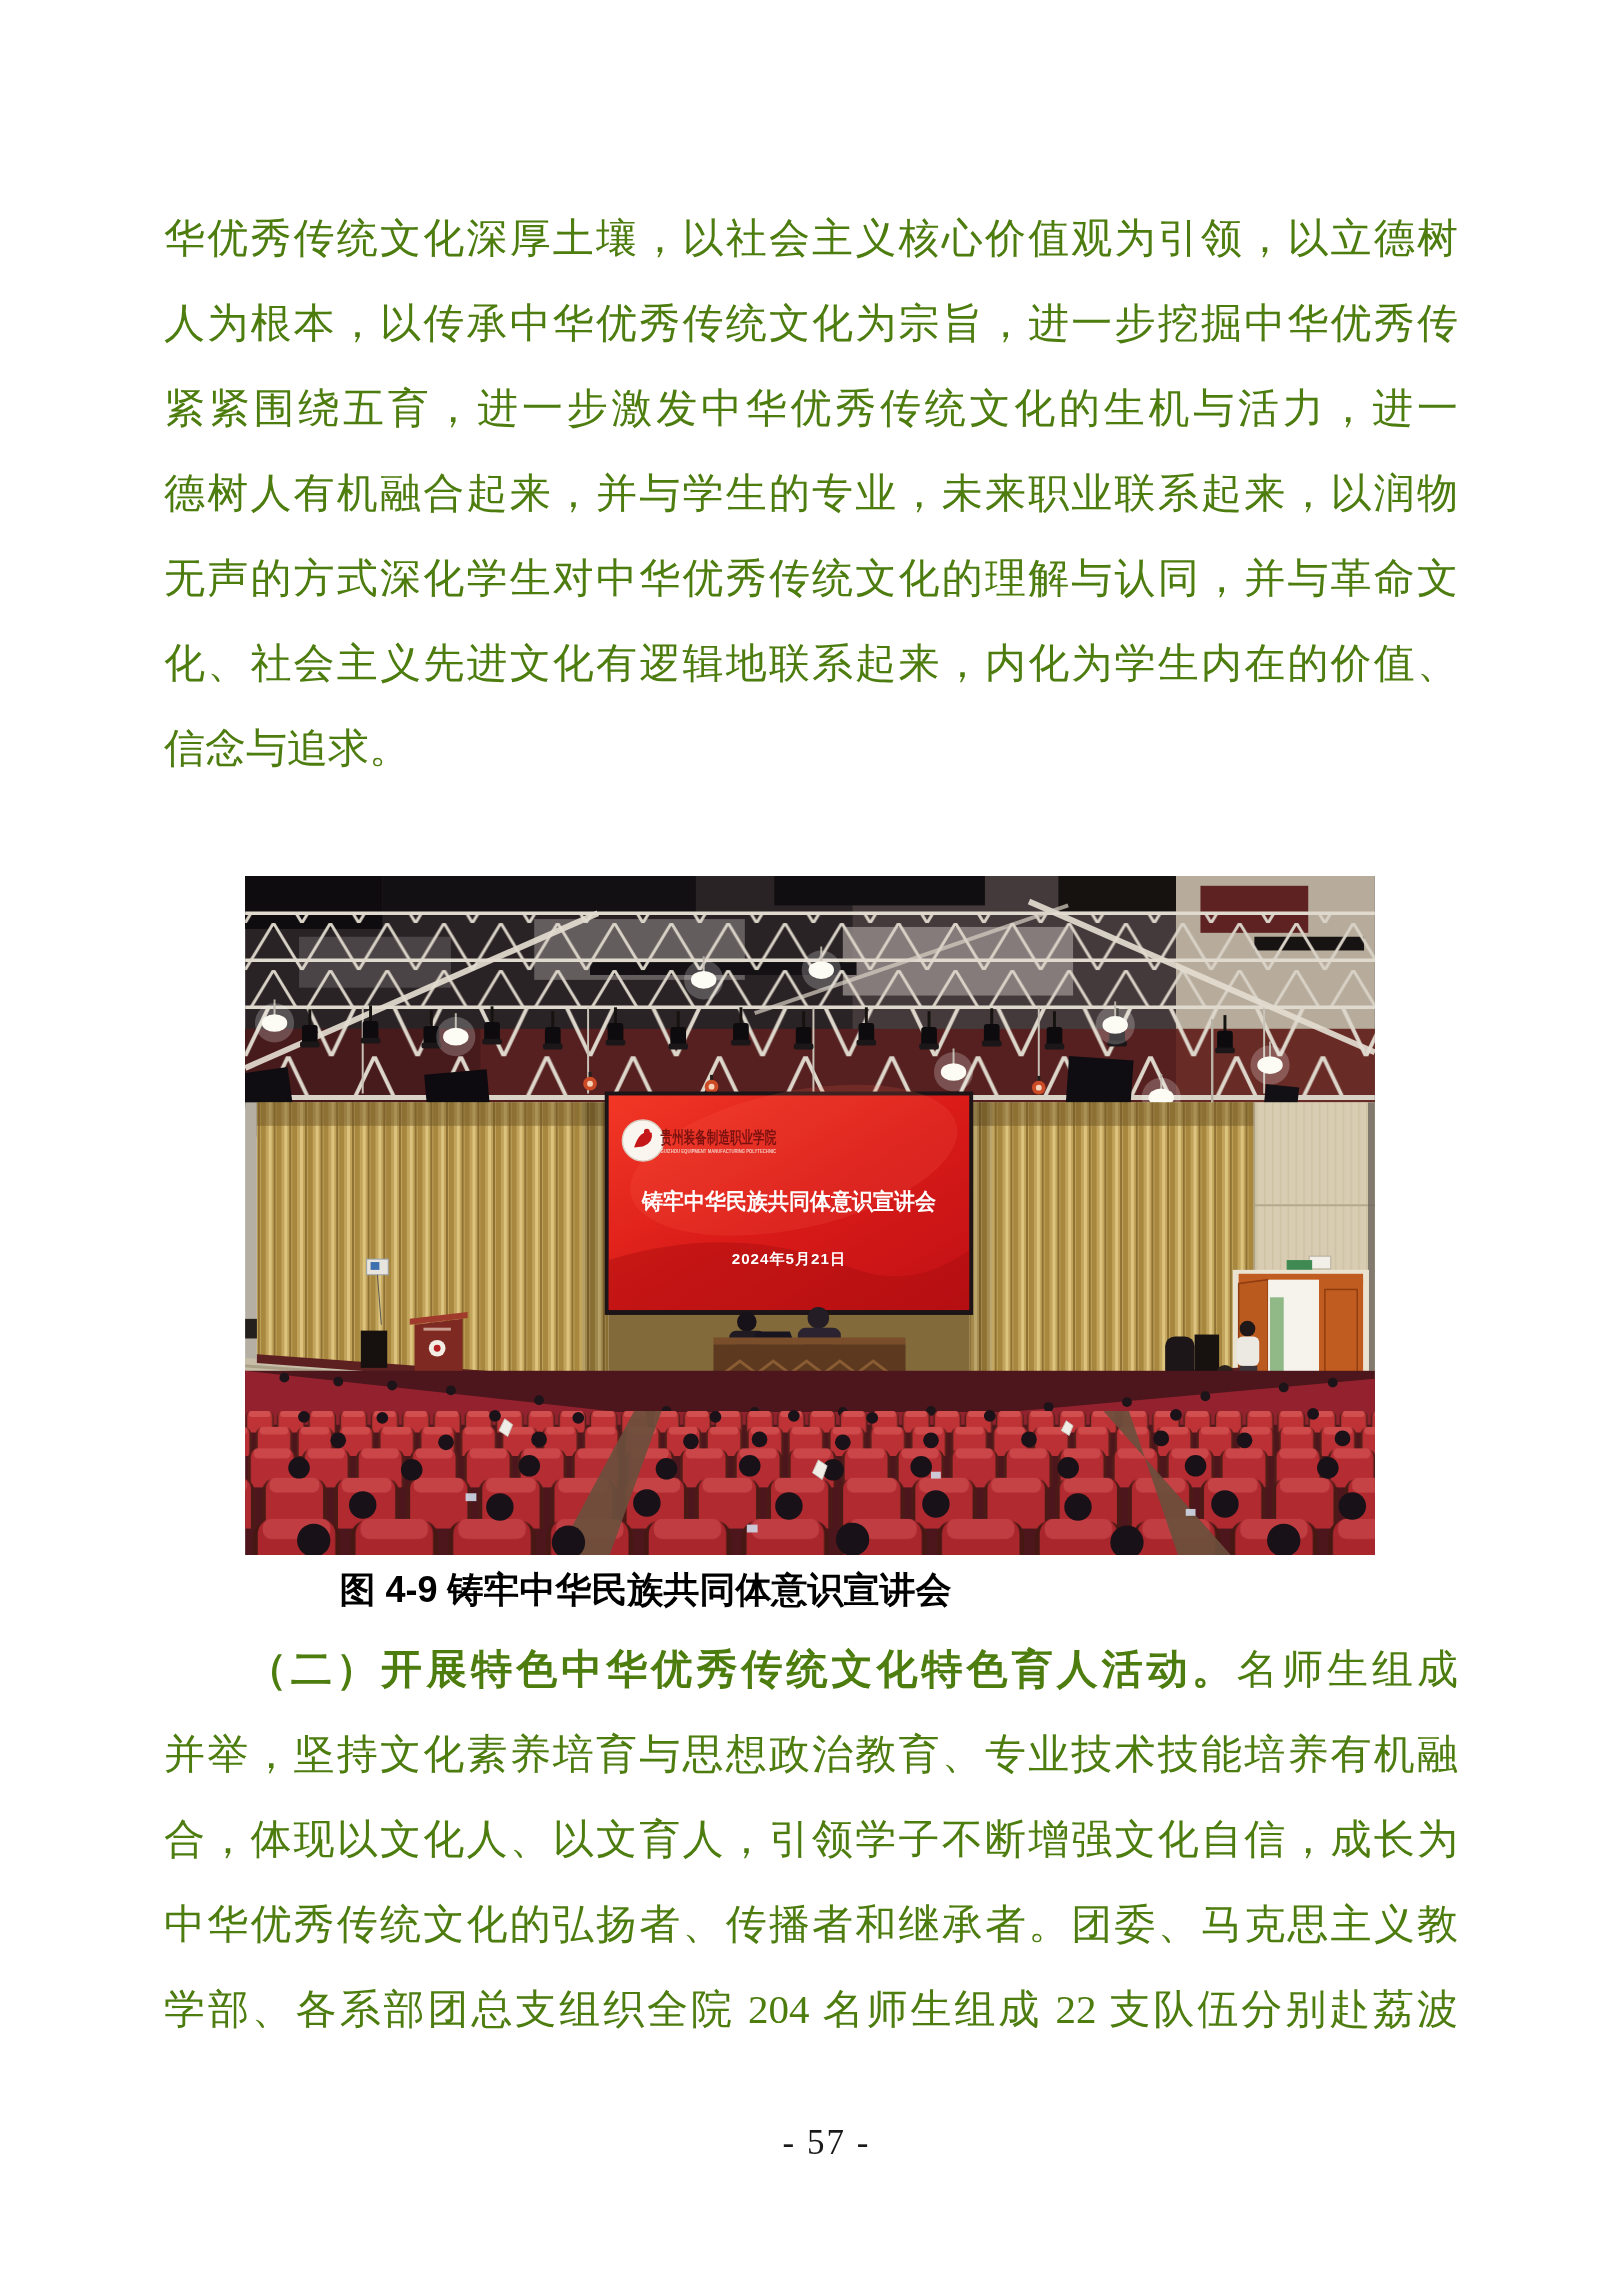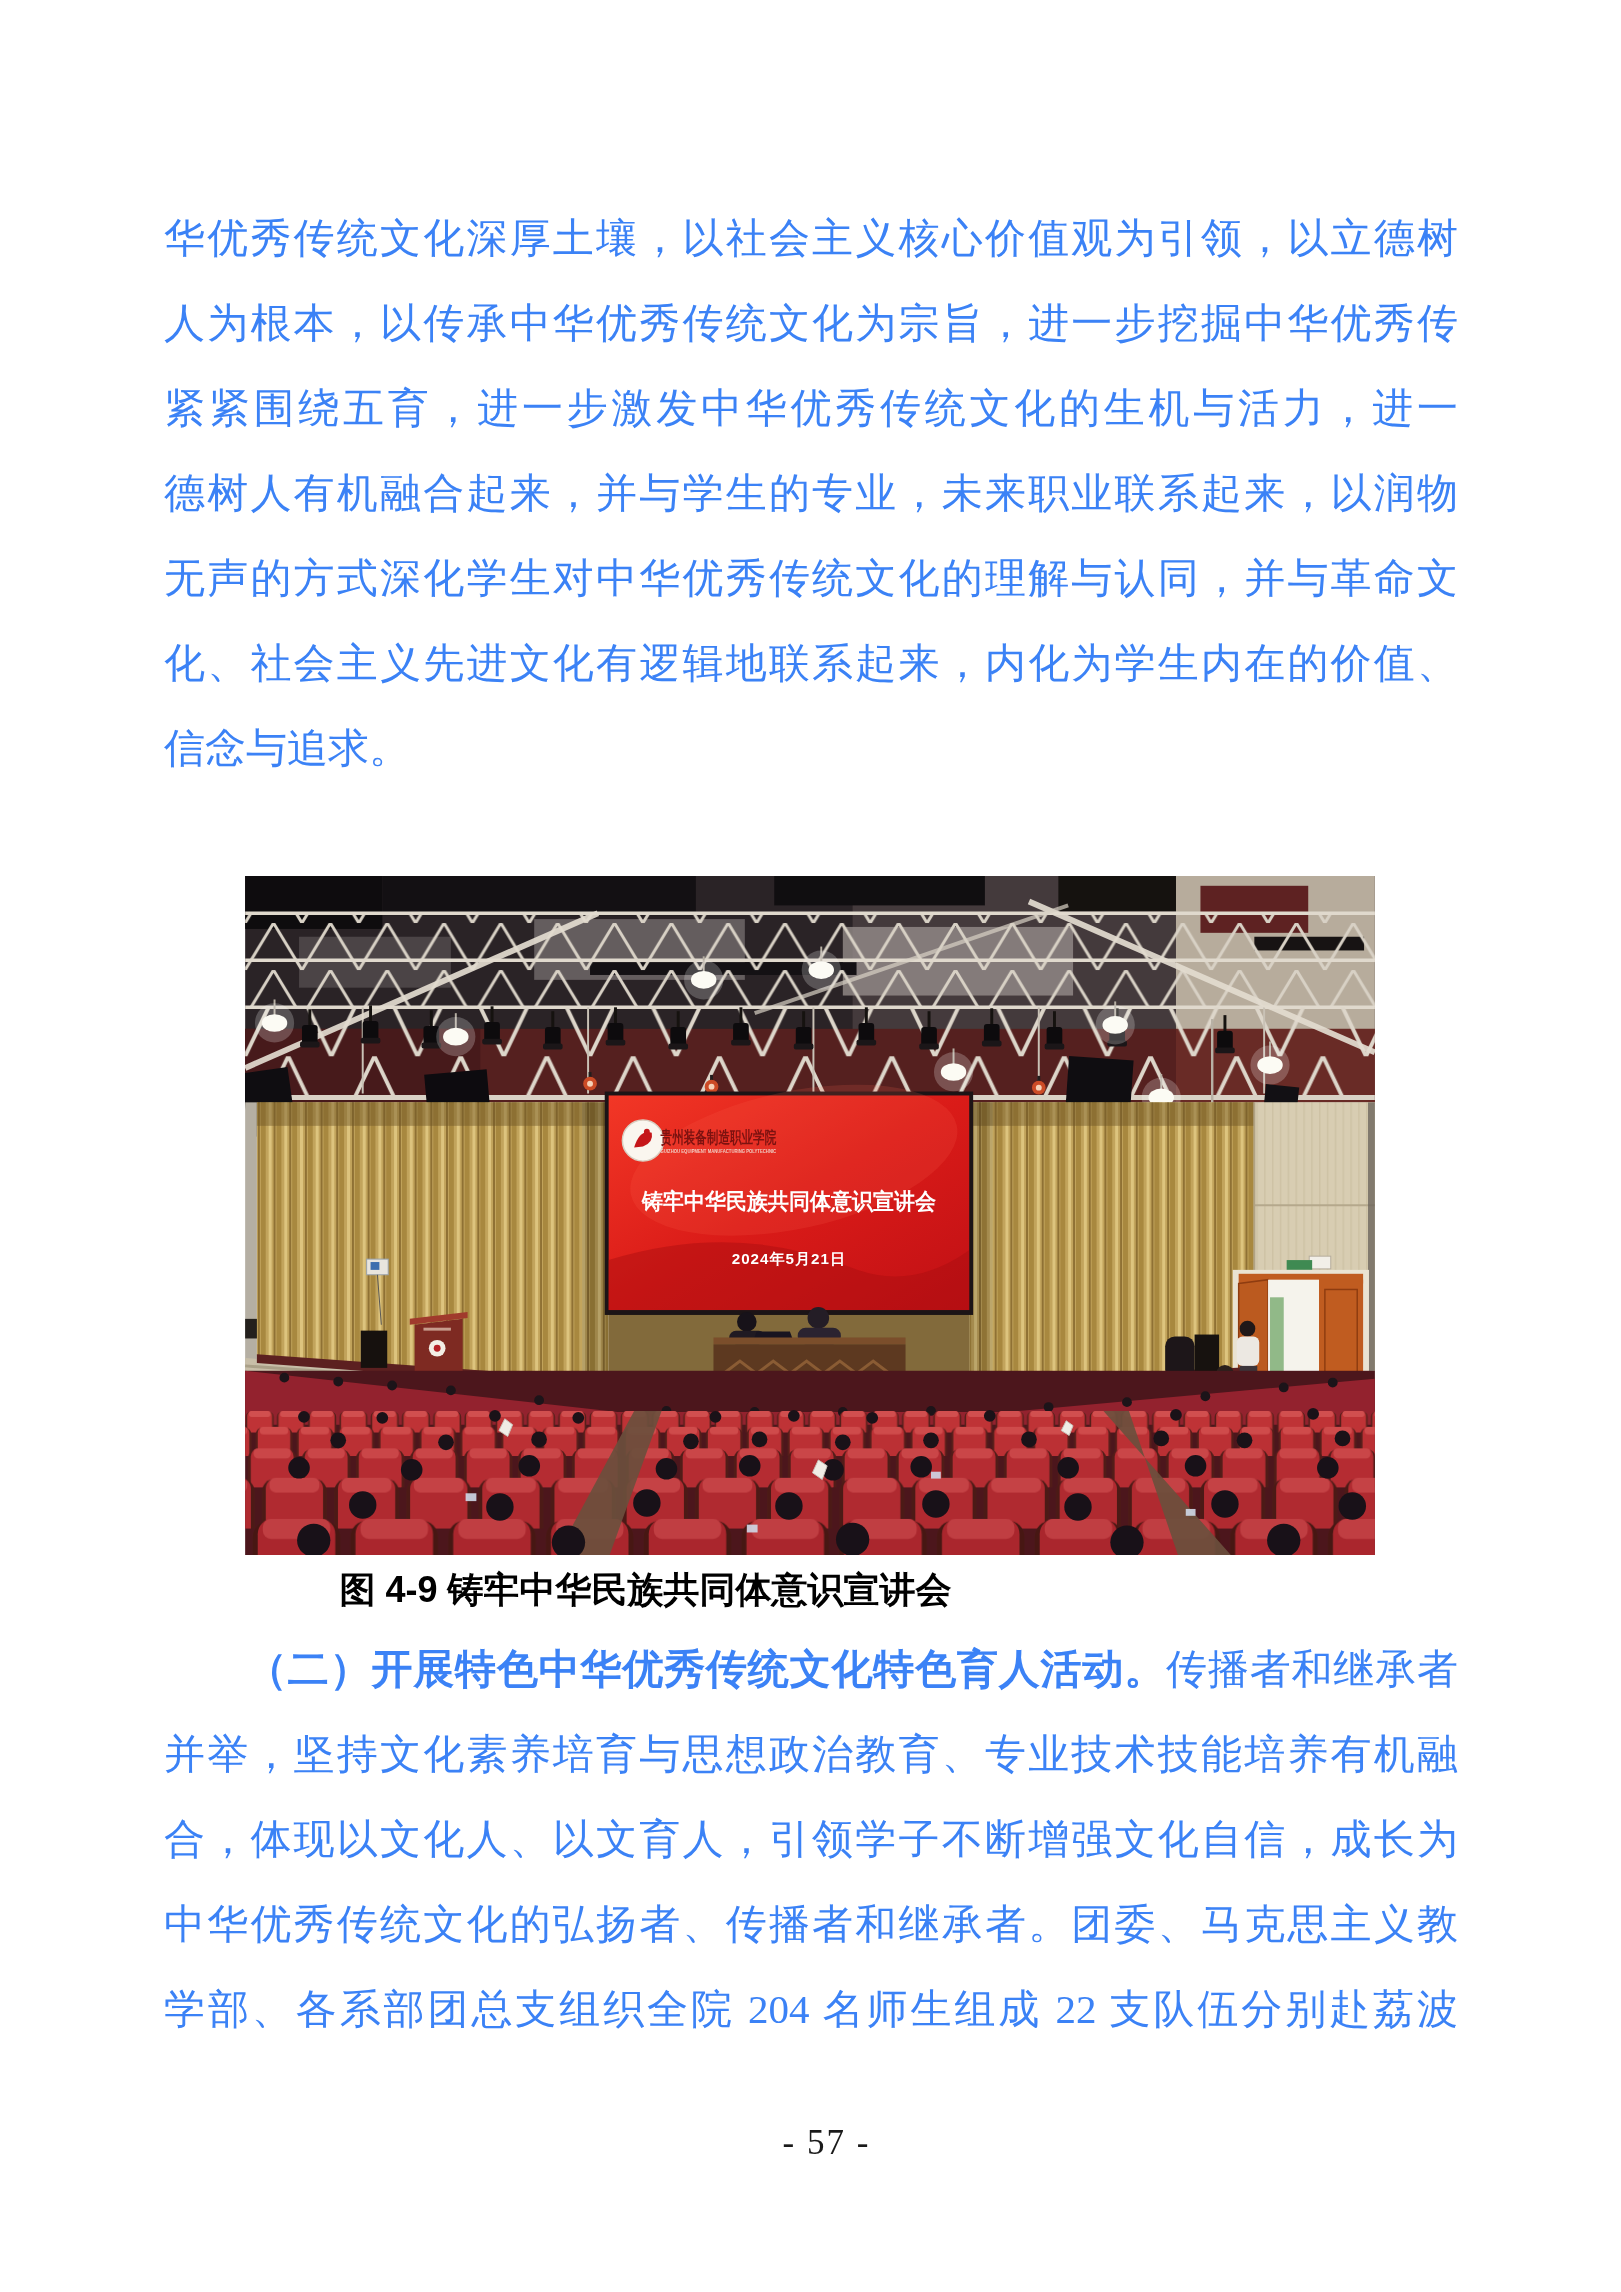--- a/index.html
+++ b/index.html
@@ -5,21 +5,21 @@
   html,body { margin:0; padding:0; }
   body {
     width:1621px; height:2293px; background:#ffffff; position:relative;
     font-family:"Liberation Serif","DejaVu Serif",serif; color:#000;
     overflow:hidden;
   }
   .para { position:absolute; left:164px; width:1294px; }
   .line {
     width:1294px; font-size:41px; line-height:85px;
     text-align:justify; text-align-last:justify; text-justify:inter-ideograph;
-    white-space:normal; color:#3b82f6;
+    white-space:normal; color:#4d7c0f;
   }
   .line.noJust { text-align:left; text-align-last:left; }
   .line.indent { text-indent:82px; }
   .line b { font-weight:bold; font-family:"Liberation Sans","DejaVu Sans",sans-serif; }
   #figurePhoto { position:absolute; left:245px; top:876px; width:1130px; height:679px; }
   #figureCaption {
     position:absolute; left:0; top:1565px; width:1291px; text-align:center;
     font-family:"Liberation Sans","DejaVu Sans",sans-serif; font-weight:bold;
     font-size:36px; line-height:49px; color:#000;
   }
@@ -363,21 +363,21 @@
         <rect x="512" y="662" width="11" height="8" fill="#cfd8e8" opacity="0.9"></rect>
         <rect x="700" y="608" width="10" height="7" fill="#cfd8e8" opacity="0.9"></rect>
         <rect x="960" y="646" width="10" height="7" fill="#cfd8e8" opacity="0.9"></rect>
       </g>
     </g>
   </svg>
 
   <div id="figureCaption">图 4-9 铸牢中华民族共同体意识宣讲会</div>
 
   <div class="para" id="para2" style="top:1627px;">
-    <div class="line indent"><b>（二）开展特色中华优秀传统文化特色育人活动。</b><span>传播者和继承者</span></div>
+    <div class="line indent"><b>（二）开展特色中华优秀传统文化特色育人活动。</b><span>名师生组成</span></div>
     <div class="line">并举，坚持文化素养培育与思想政治教育、专业技术技能培养有机融</div>
     <div class="line">合，体现以文化人、以文育人，引领学子不断增强文化自信，成长为</div>
     <div class="line">中华优秀传统文化的弘扬者、传播者和继承者。团委、马克思主义教</div>
     <div class="line">学部、各系部团总支组织全院 204 名师生组成 22 支队伍分别赴荔波</div>
   </div>
 
   <div id="pageNumber">- 57 -</div>
 
 </div>
 

